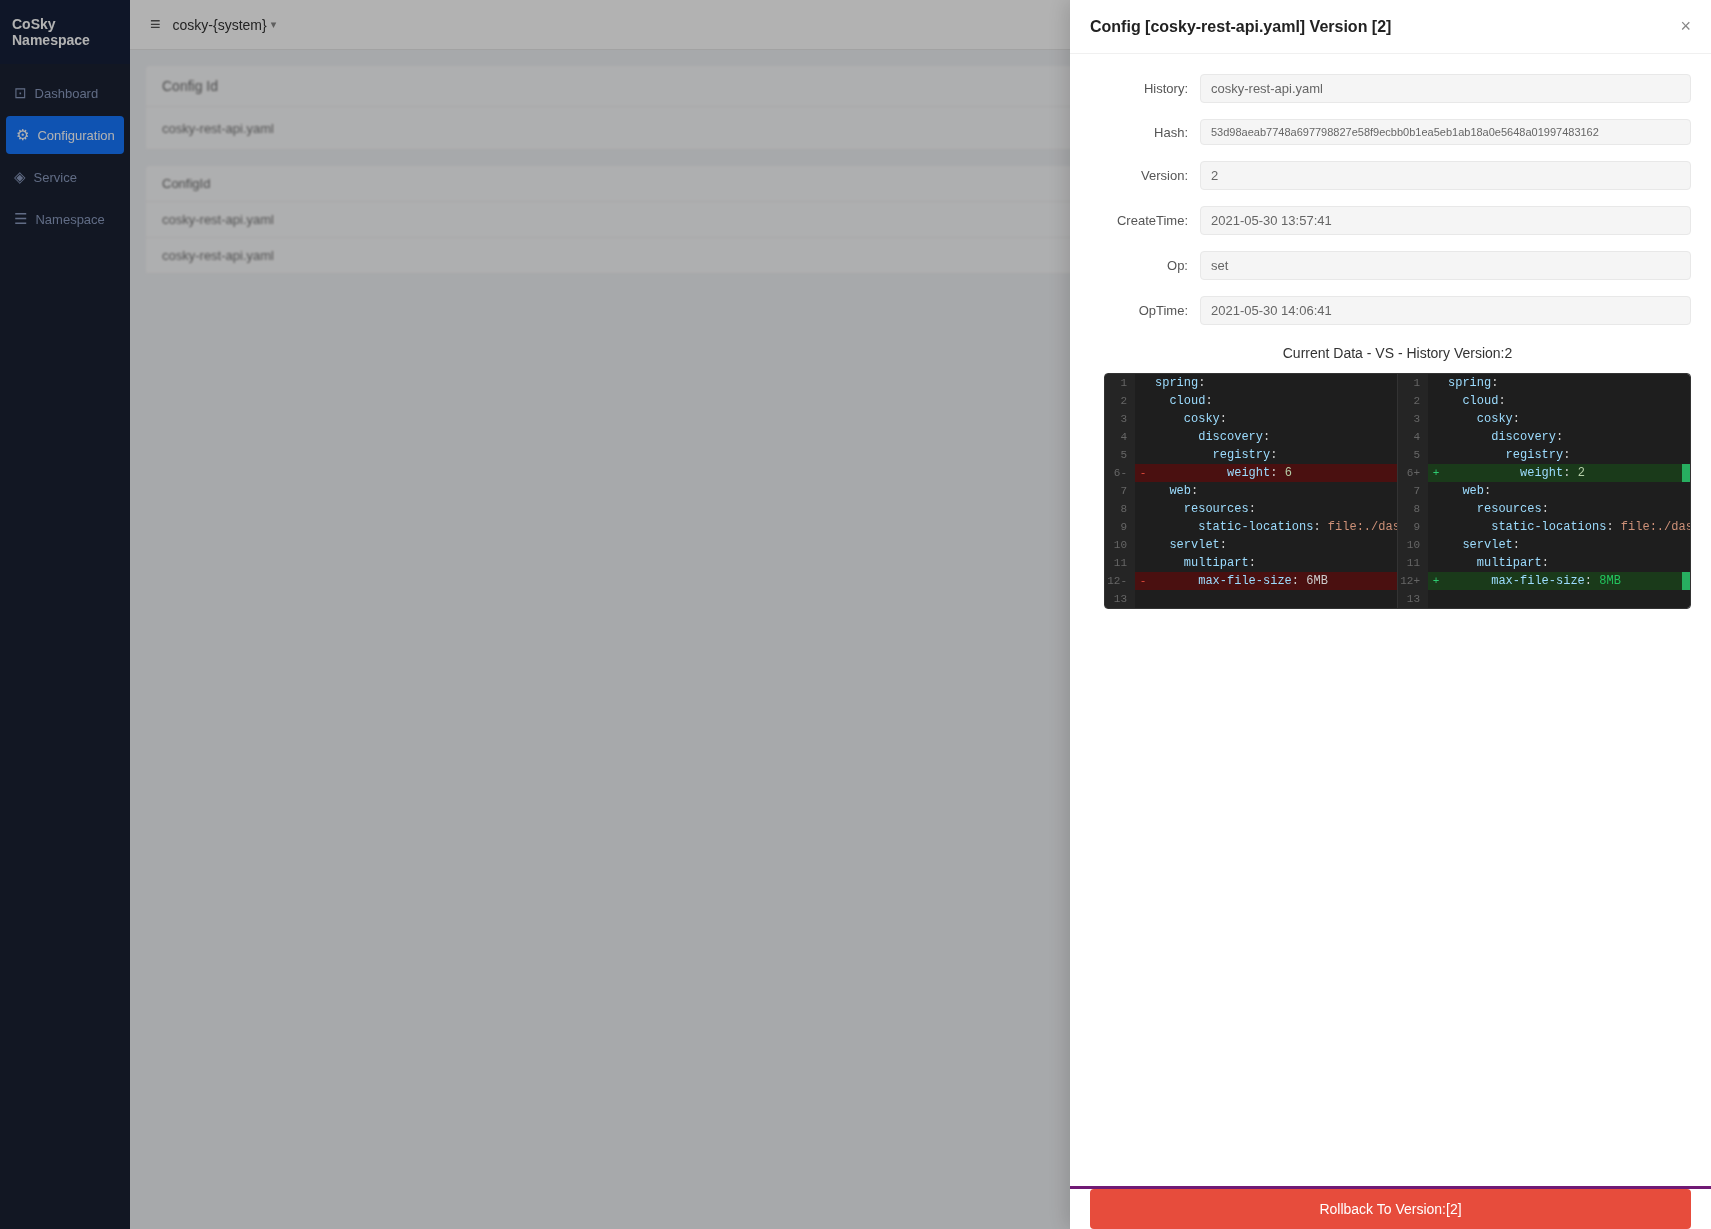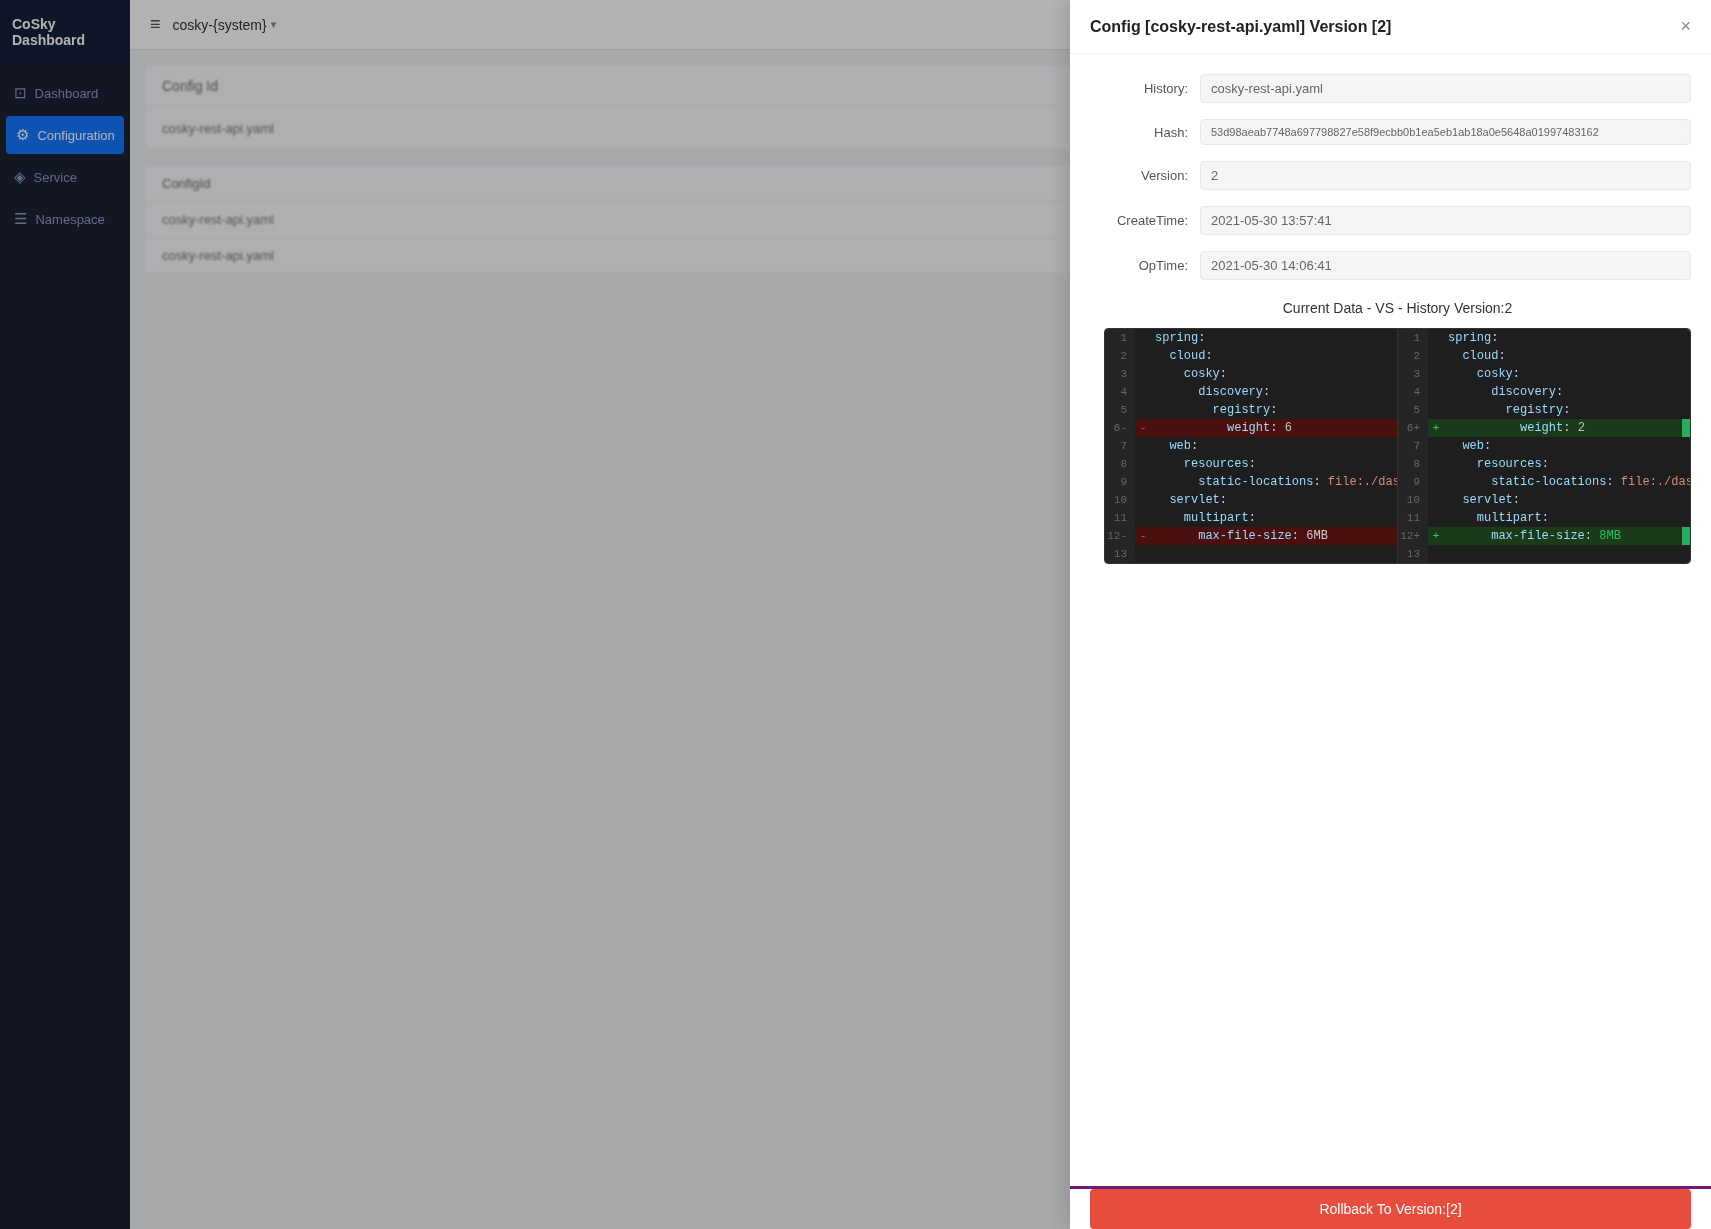--- a/index.html
+++ b/index.html
@@ -252,21 +252,21 @@
       height: 100vh;
       overflow: hidden;
     }
   </style>
 </head>
 <body>
 
 <div class="outer-wrapper">
 
   <nav class="sidebar">
-    <div class="sidebar-logo">CoSky Dashboard</div>
+    <div class="sidebar-logo">CoSky Namespace</div>
     <div class="sidebar-nav">
       <div class="sidebar-item">
         <span class="icon">⊡</span>
         <span>Dashboard</span>
       </div>
       <div class="sidebar-item active">
         <span class="icon">⚙</span>
         <span>Configuration</span>
       </div>
       <div class="sidebar-item">
@@ -335,20 +335,24 @@
         </div>
         <div class="form-row">
           <span class="form-label">Version:</span>
           <span class="form-value">2</span>
         </div>
         <div class="form-row">
           <span class="form-label">CreateTime:</span>
           <span class="form-value">2021-05-30 13:57:41</span>
         </div>
         <div class="form-row">
+          <span class="form-label">Op:</span>
+          <span class="form-value">set</span>
+        </div>
+        <div class="form-row">
           <span class="form-label">OpTime:</span>
           <span class="form-value">2021-05-30 14:06:41</span>
         </div>
 
         <div class="diff-section">
           <div class="diff-title">Current Data - VS - History Version:2</div>
           <div class="diff-container">
 
             <div class="diff-pane" id="left-pane">
                 <div class="diff-line">

